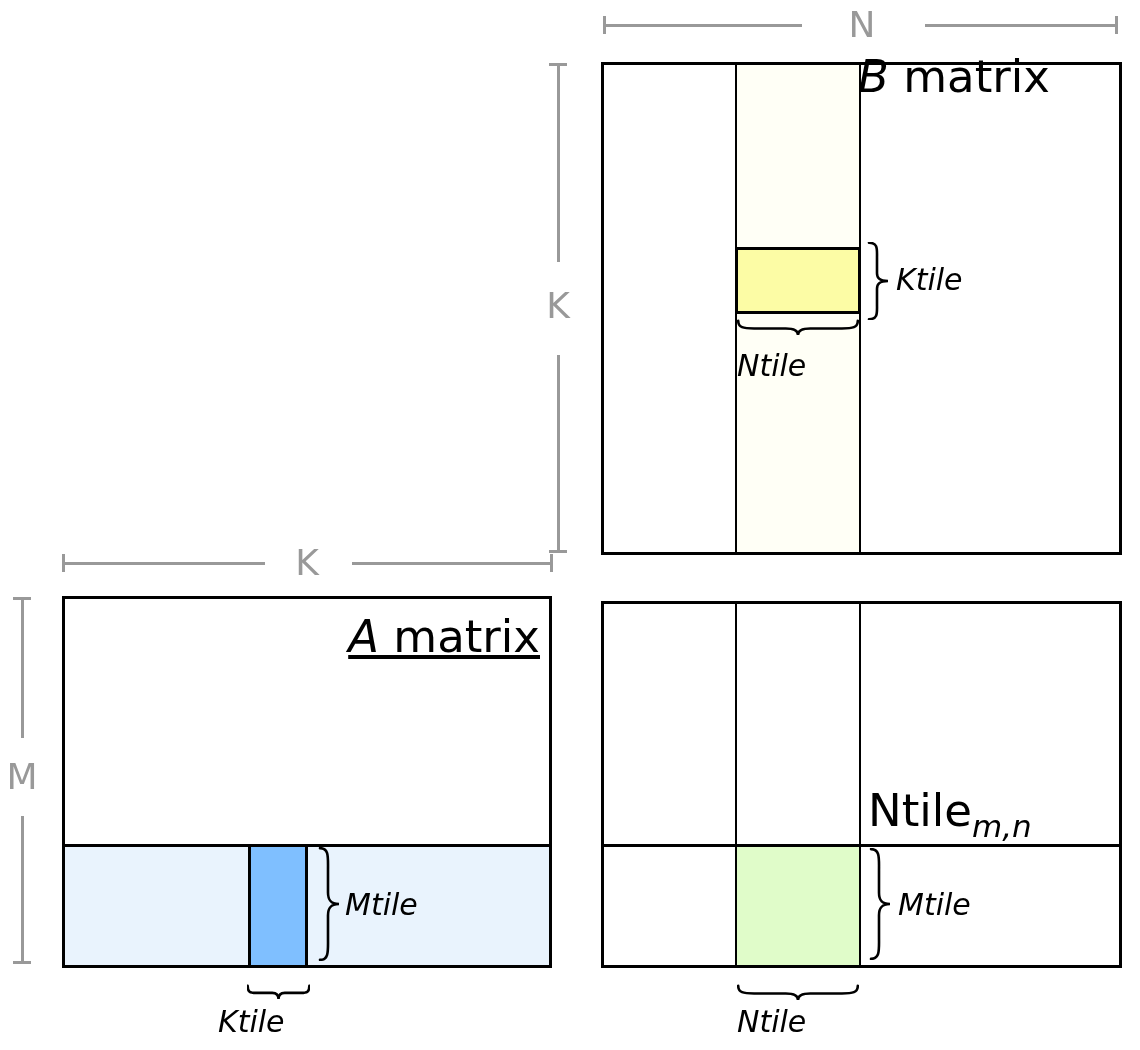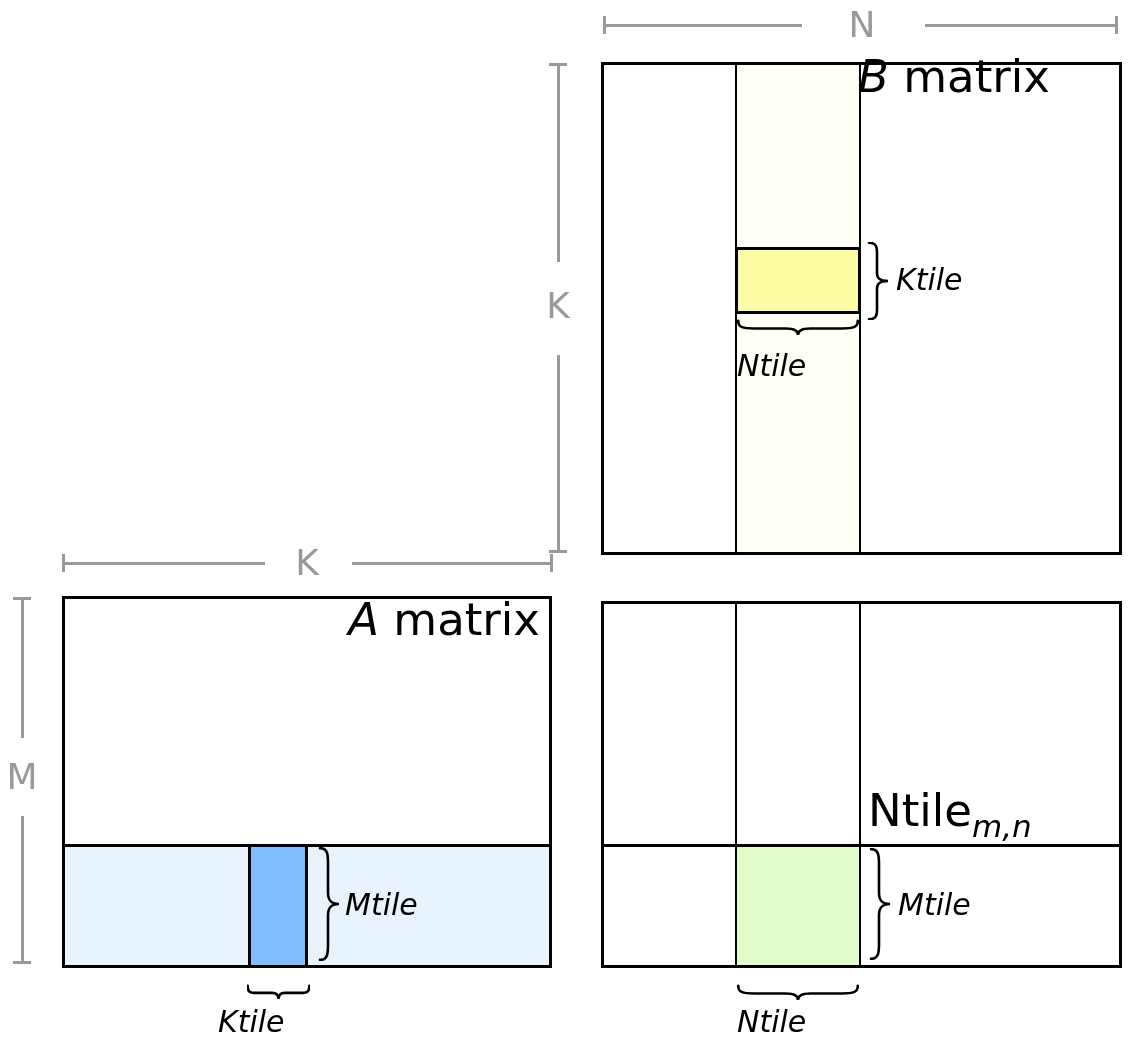--- a/index.html
+++ b/index.html
@@ -70,21 +70,21 @@
   <div class="abs tlabel" style="left:896px;top:261px;">Ktile</div>
 
   <svg class="brace abs" style="left:737px;top:319px;" width="122" height="17" viewBox="0 0 100 18" preserveAspectRatio="none">
     <path d="M1,2 C1,9 5,10 14,10 L40,10 C47,10 50,12 50,17 C50,12 53,10 60,10 L86,10 C95,10 99,9 99,2" fill="none" stroke="#000" stroke-width="2.6" stroke-linecap="round" vector-effect="non-scaling-stroke"></path>
   </svg>
   <div class="abs tlabel tcenter" style="left:737px;top:347px;width:122px;">Ntile</div>
 
   <div class="abs arow" style="left:62px;top:844px;width:490px;height:124px;"></div>
   <div class="abs mbox" style="left:62px;top:596px;width:490px;height:372px;"></div>
   <div class="abs atile" style="left:248px;top:844px;width:60px;height:124px;"></div>
-  <div class="abs mtitle" style="left:240px;top:597px;width:300px;"><span class="em">A</span><span> matrix</span></div>
+  <div class="abs mtitle" style="left:240px;top:614px;width:300px;text-decoration:underline;"><span class="em">A</span><span> matrix</span></div>
 
   <svg class="brace abs" style="left:317px;top:847px;" width="24" height="114" viewBox="0 0 24 100" preserveAspectRatio="none">
     <path d="M3,1 C12,1 11,9 11,20 L11,40 C11,46 13,50 22,50 C13,50 11,54 11,60 L11,80 C11,91 12,99 3,99" fill="none" stroke="#000" stroke-width="2.6" stroke-linecap="round" vector-effect="non-scaling-stroke"></path>
   </svg>
   <div class="abs tlabel" style="left:345px;top:886px;">Mtile</div>
 
   <svg class="brace abs" style="left:247px;top:984px;" width="63" height="16" viewBox="0 0 100 18" preserveAspectRatio="none">
     <path d="M1,2 C1,9 5,10 14,10 L40,10 C47,10 50,12 50,17 C50,12 53,10 60,10 L86,10 C95,10 99,9 99,2" fill="none" stroke="#000" stroke-width="2.6" stroke-linecap="round" vector-effect="non-scaling-stroke"></path>
   </svg>
   <div class="abs tlabel tcenter" style="left:218px;top:1003px;width:120px;">Ktile</div>

